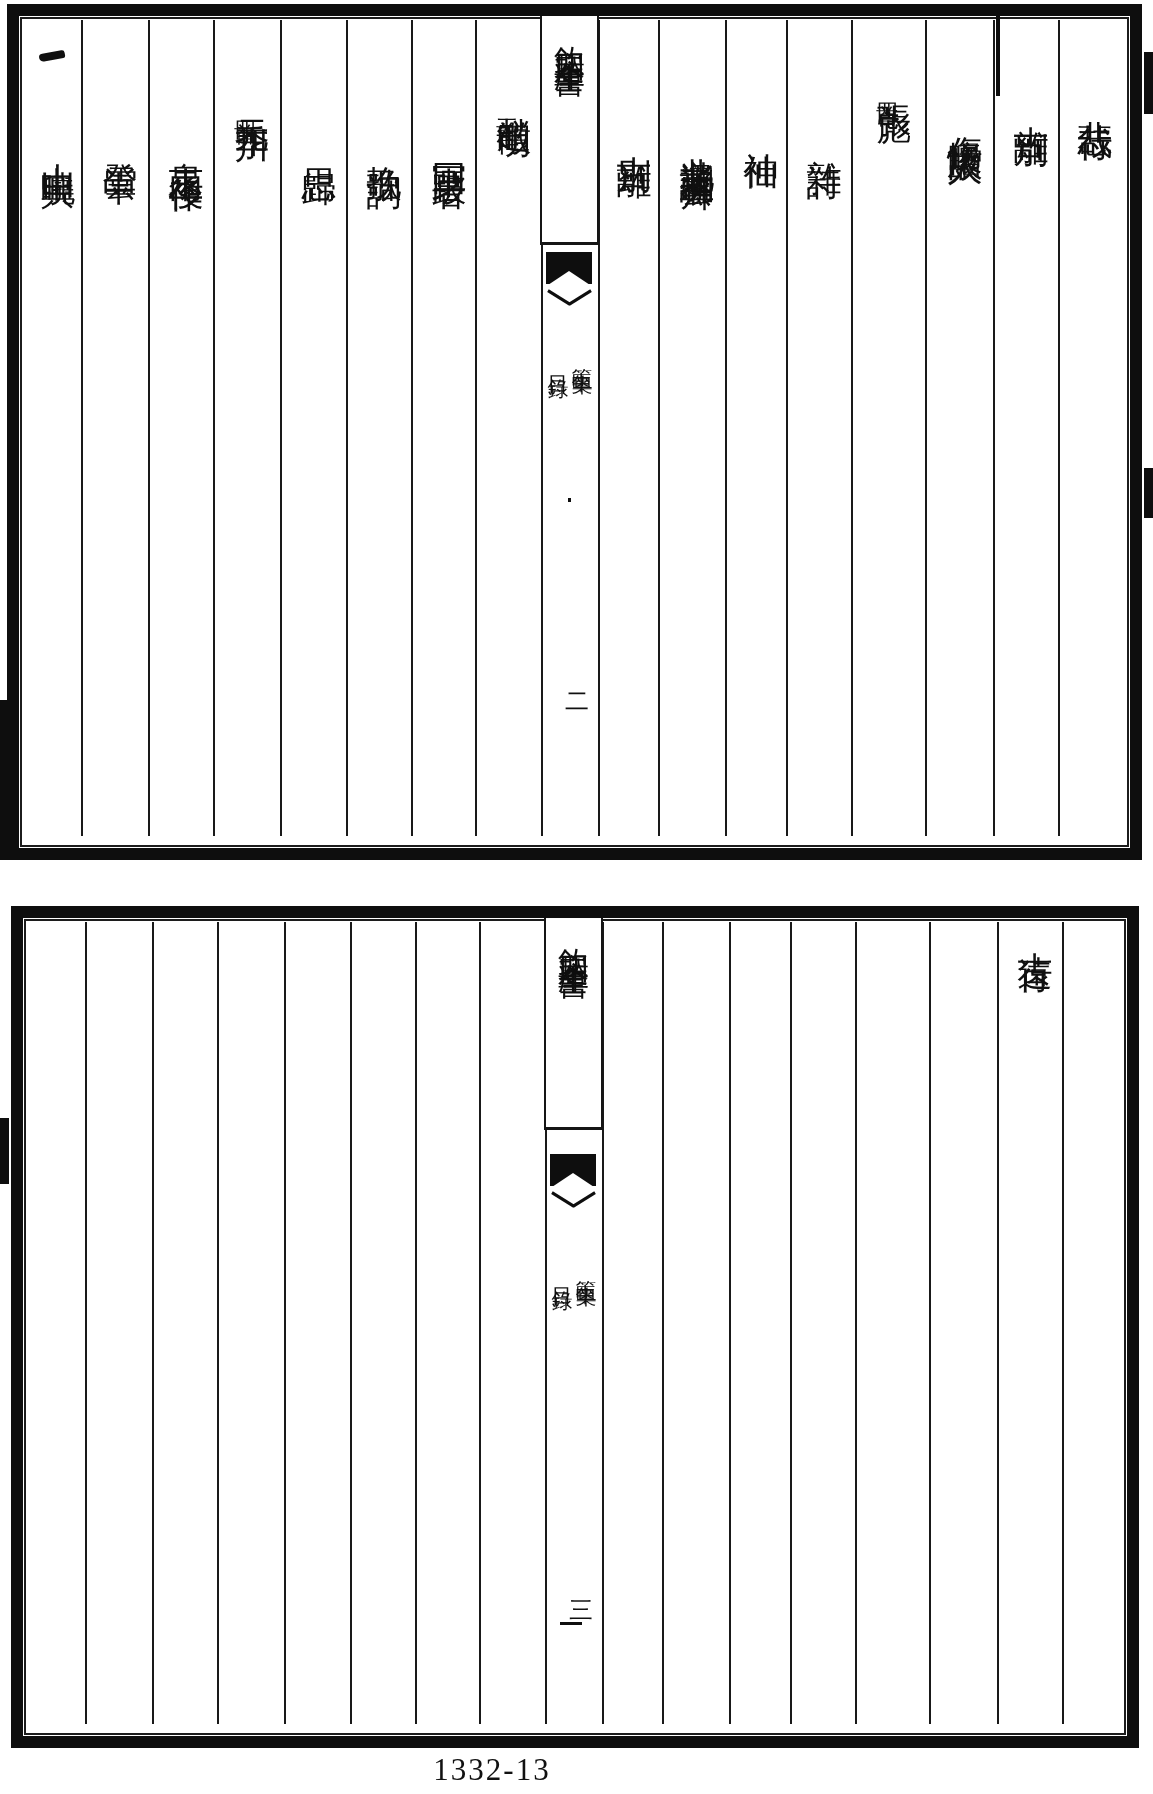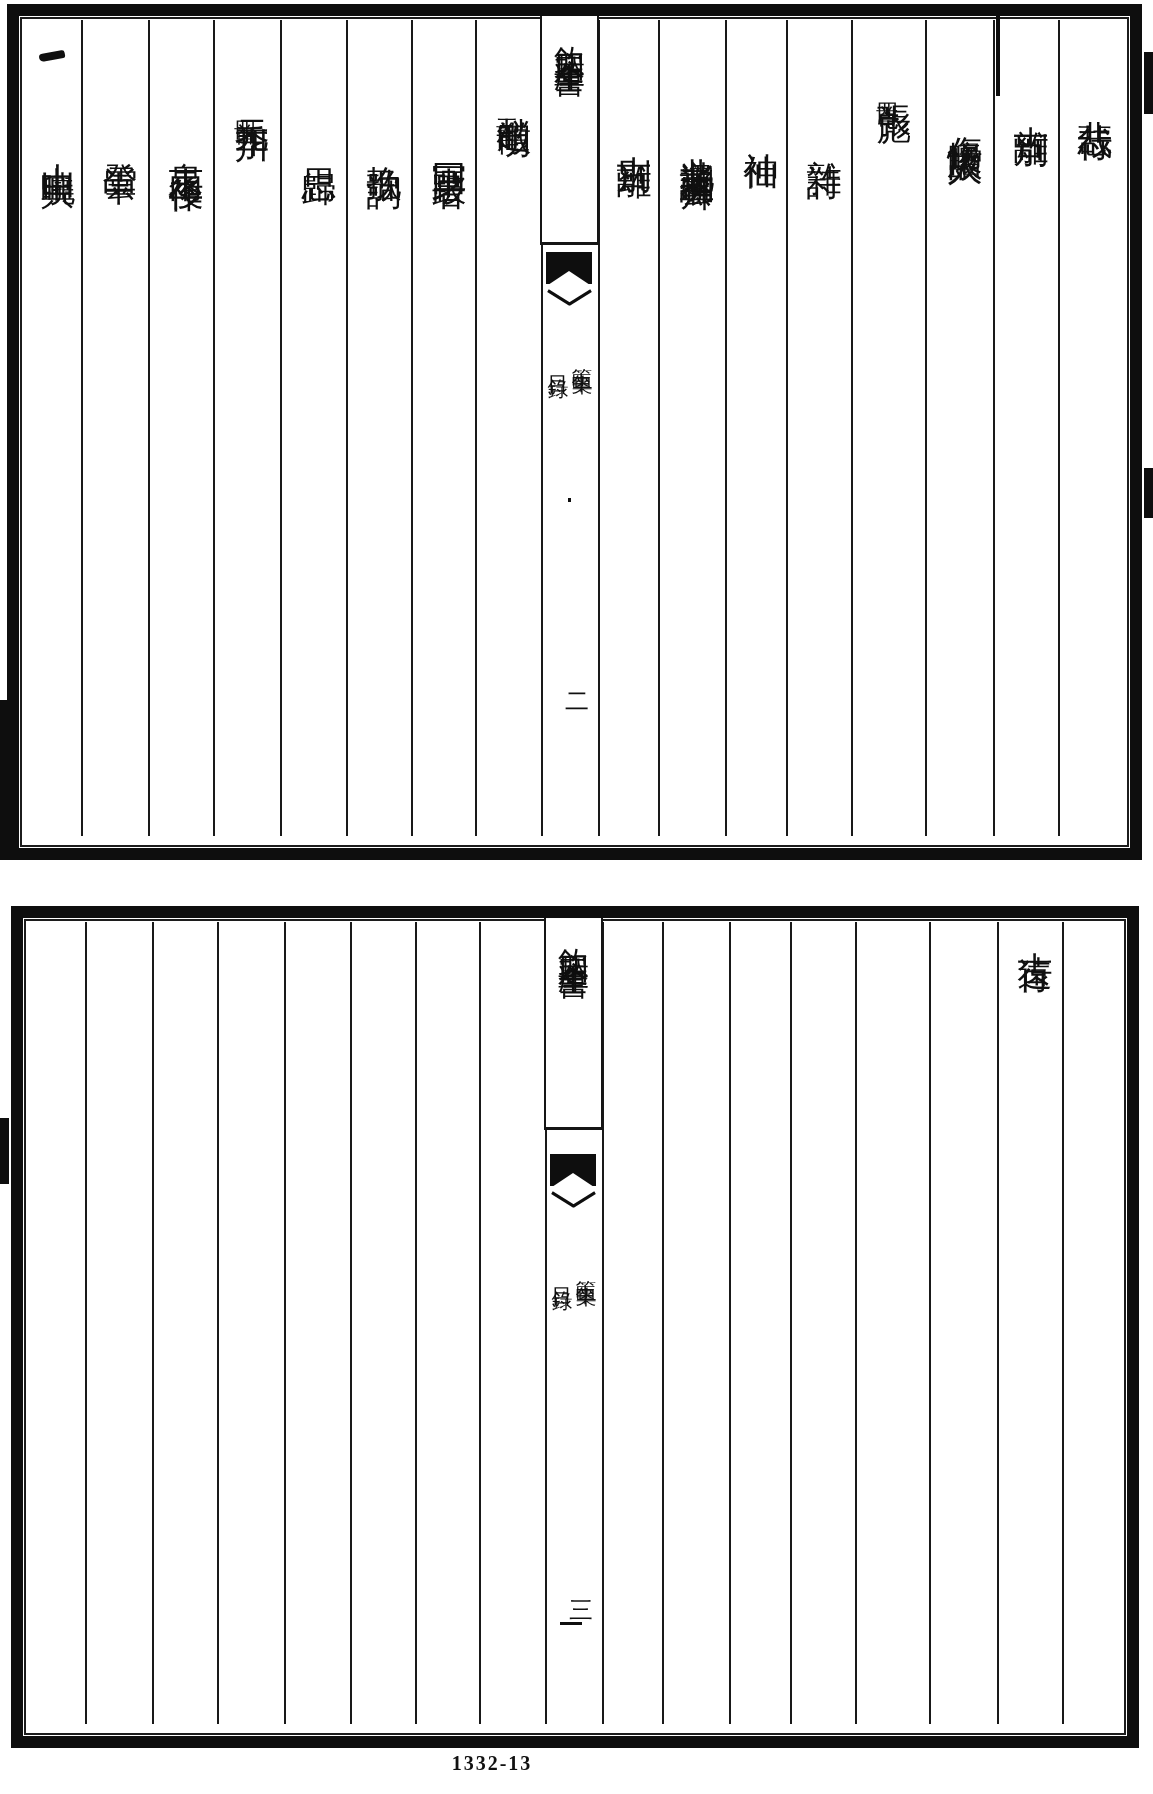--- a/index.html
+++ b/index.html
@@ -54,21 +54,21 @@
     position:absolute;width:28px;text-align:center;writing-mode:vertical-rl;text-orientation:upright;
     font-size:24px;line-height:1;color:#101010;
   }
   .brush-dash{
     position:absolute;width:26px;height:8px;background:#101010;border-radius:5px 4px 3px 6px;
     transform:rotate(-10deg);
   }
   .artifact{position:absolute;background:#0e0e0e;}
   .footer-label{
     position:absolute;left:372px;top:1752px;width:240px;text-align:center;
-    font-family:"Liberation Serif","DejaVu Serif",serif;font-size:20px;letter-spacing:2px;color:#111;font-weight:bold;
+    font-family:"Liberation Serif","DejaVu Serif",serif;font-size:31px;letter-spacing:2px;color:#111;
   }
 </style>
 </head>
 <body>
 
 <div class="page page-top">
   <div class="inner-frame"></div>
   <div class="grid">
 
     <div class="vrule" style="left:58px"></div>

